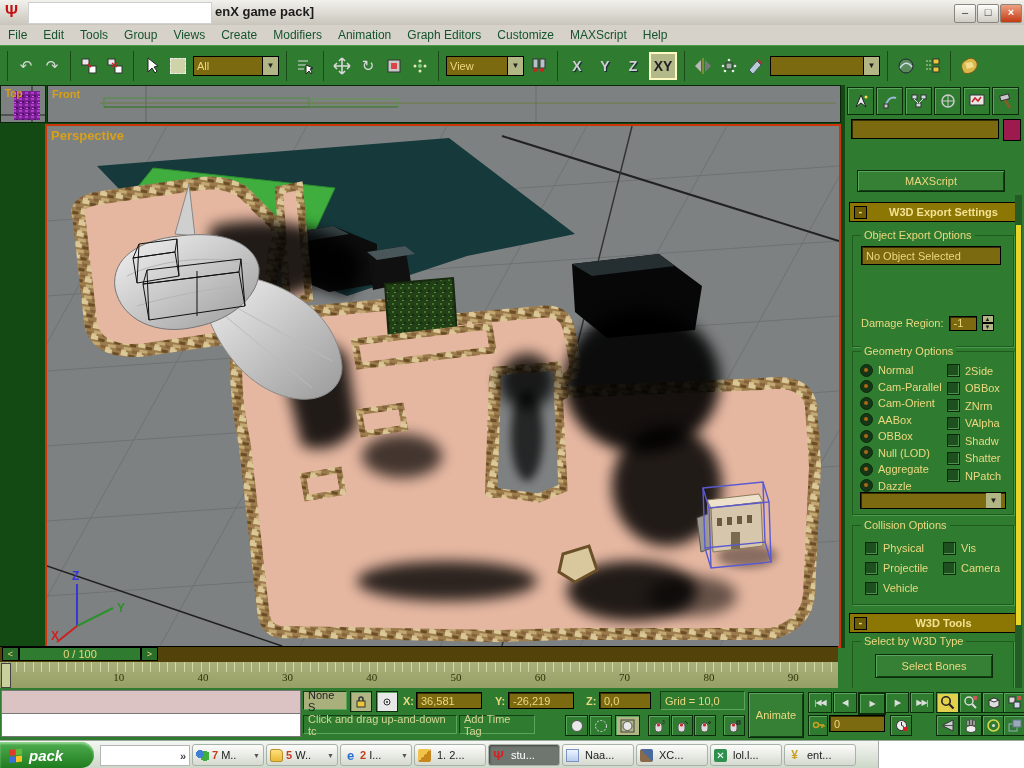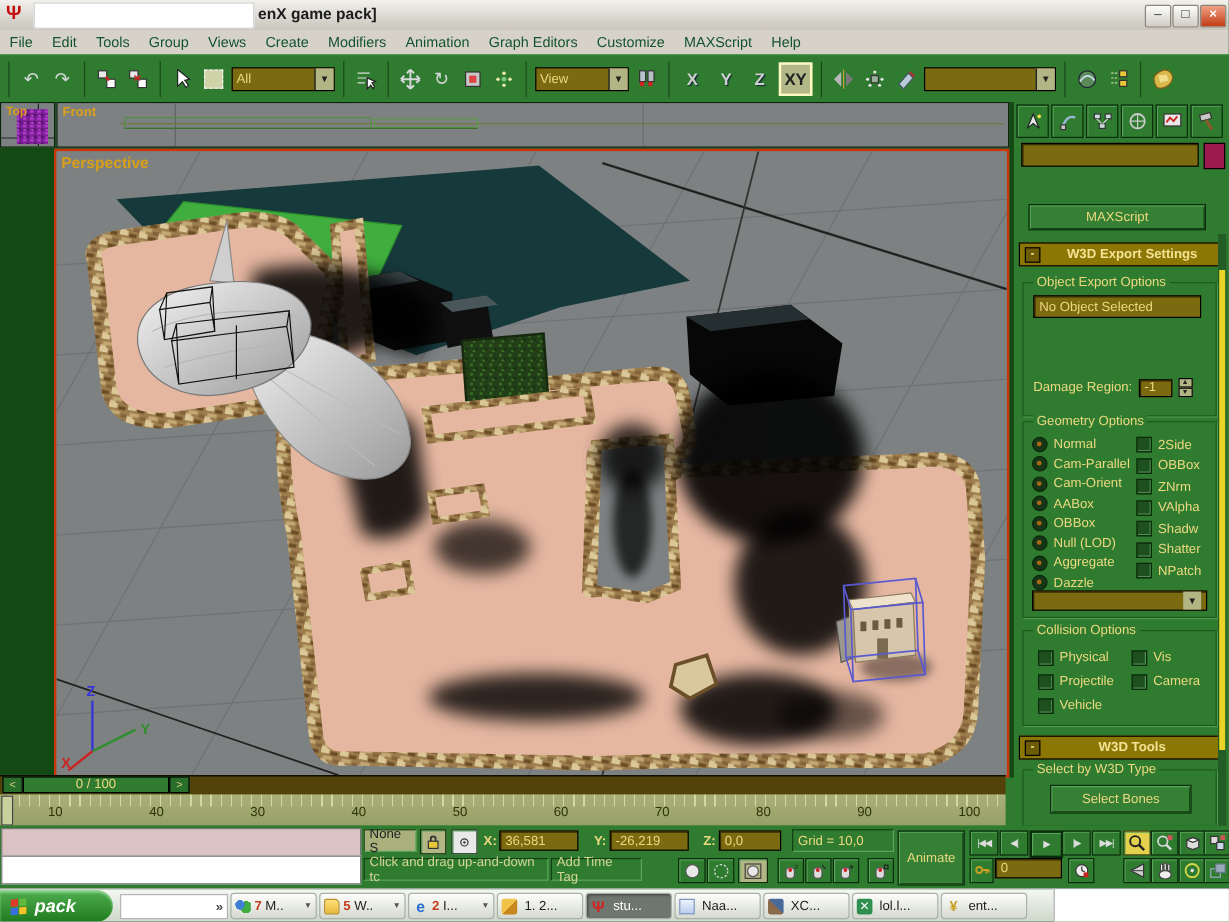--- a/index.html
+++ b/index.html
@@ -66,21 +66,21 @@
   #slider-track{left:0;top:646px;width:838px;height:16px;background:#53430b;border-top:1px solid #000;}
   #slider-handle{left:2px;top:647px;height:14px;display:flex;}
   .sh-arrow{width:15px;background:#2a6e2c;border:1px solid #000;color:var(--yel);
     display:flex;align-items:center;justify-content:center;font-size:9px;}
   #sh-mid{width:120px;background:#2f7c31;border:1px solid #000;color:var(--yel);
     display:flex;align-items:center;justify-content:center;}
   #ruler{left:0;top:662px;width:838px;height:26px;background:linear-gradient(#aab07a,#96a066);overflow:hidden;}
   #ruler-ticks{position:absolute;left:0;top:0;width:838px;height:10px;
     background:repeating-linear-gradient(90deg,transparent 0 7.4px,#d2d8a4 7.4px 8.4px);}
   #ruler-nums{position:absolute;left:40px;top:9px;display:flex;color:#2f3408;font-size:11px;}
-  #ruler-nums span{width:84.3px;text-align:left;flex:none;}
+  #ruler-nums span{width:84.3px;text-align:right;flex:none;font-family:Liberation Serif, serif;}
   #ruler-handle{left:1px;top:663px;width:8px;height:23px;background:#c9cf9d;border:1px solid #444;}
   
   #statusbar{left:0;top:688px;width:1024px;height:52px;background:var(--green);}
   .sunk{background:var(--green);border-top:1px solid #123f13;border-left:1px solid #123f13;
     border-bottom:1px solid #5aa55c;border-right:1px solid #5aa55c;color:#d3d694;
     display:flex;align-items:center;padding:0 4px;box-sizing:border-box;}
   .sbtn{background:var(--green);border:1px solid #0b2c0b;box-shadow:inset 1px 1px 0 #5aa55c;
     display:flex;align-items:center;justify-content:center;color:#ddd;}
   .sbtn.lit{background:#e3d04c;}
   .coordlbl{color:var(--yel);font-weight:bold;}

